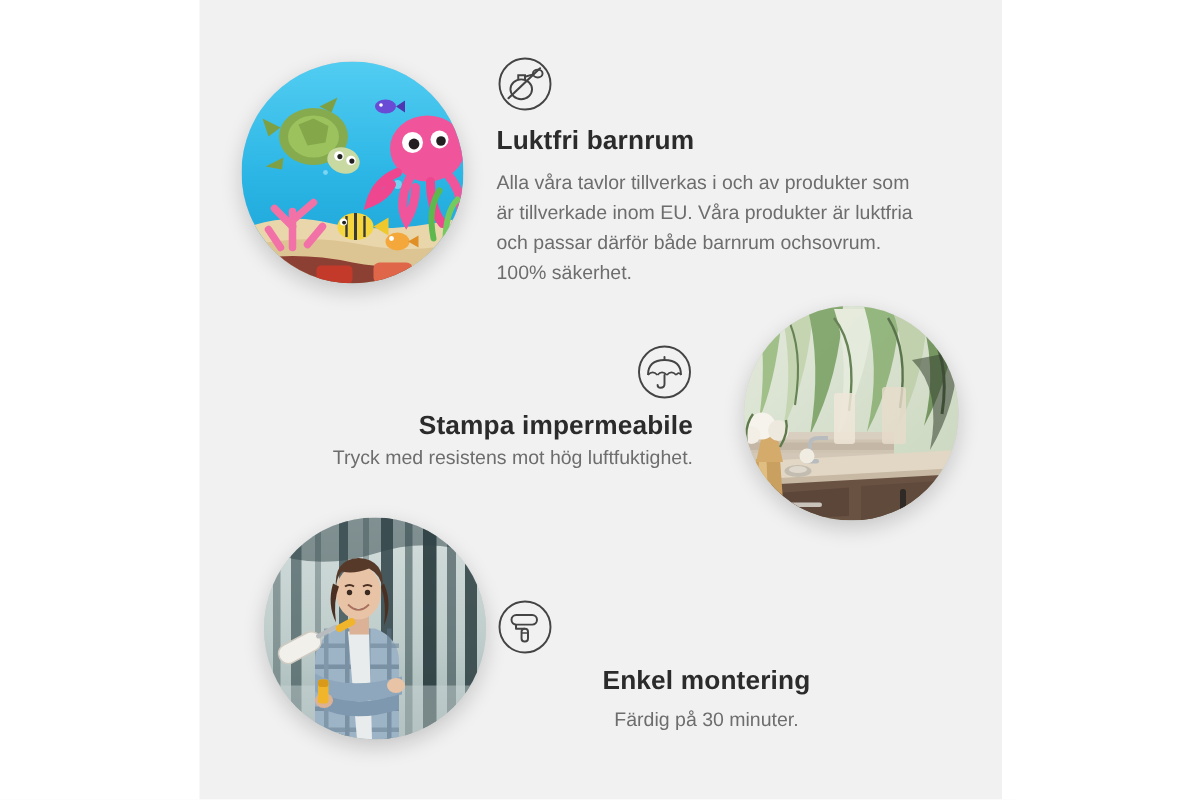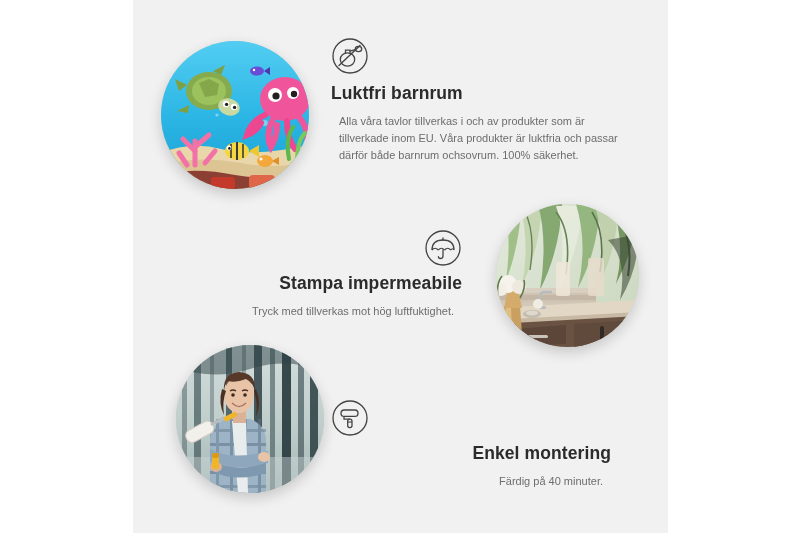--- a/index.html
+++ b/index.html
@@ -44,23 +44,23 @@
   .f-title {
     color: #2b2b2b;
     font-size: 17.5px;
     font-weight: bold;
     letter-spacing: 0.1px;
     line-height: 1.25;
     margin: 0;
   }
   .f-body {
     color: #6d6d6d;
-    font-size: 11px;
+    font-size: 13px;
     line-height: 1.55;
-    margin: 8px;
+    margin: 0;
   }
 
   
   #feature-odourless {
     left: 331px;
     top: 37px;
     width: 300px;
     text-align: left;
   }
   #feature-odourless .icon-wrap { margin-bottom: 8px; }
@@ -79,21 +79,21 @@
     margin-right: 0;
     margin-bottom: 6px;
   }
   #feature-waterproof .f-title { }
 
   
   #feature-easy {
     left: 331px;
     top: 399px;
     width: 280px;
-    text-align: right;
+    text-align: center;
   }
   #feature-easy .icon-wrap { margin-bottom: 6px; }
   #feature-easy .f-title { margin-bottom: 5px; }
 
   
   .photo {
     position: absolute;
     border-radius: 50%;
     overflow: hidden;
     box-shadow: 0 5px 14px rgba(0,0,0,0.18);
@@ -369,33 +369,33 @@
         <path d="M14.3 21 Q17.3 17.5 20.6 21" fill="none" stroke="#444" stroke-width="1.2"></path>
         <path d="M20.6 21 Q23.6 17.5 26.8 21" fill="none" stroke="#444" stroke-width="1.2"></path>
         <path d="M26.8 21 Q28.5 18.5 30 21" fill="none" stroke="#444" stroke-width="1.2"></path>
 
         <path d="M19 21 L19 27 Q19 29.5 16.4 29.5 Q14.4 29.5 14.4 27.6" fill="none" stroke="#444" stroke-width="1.3" stroke-linecap="round"></path>
 
         <path d="M19 11 L19 9" stroke="#444" stroke-width="1.3" stroke-linecap="round"></path>
       </svg>
     </span>
     <h2 class="f-title">Stampa impermeabile</h2>
-    <p class="f-body">Tryck med tillverkas mot hög luftfuktighet.</p>
+    <p class="f-body">Tryck med resistens mot hög luftfuktighet.</p>
   </div>
 
   <div class="feature" id="feature-easy">
     <span class="icon-wrap">
       <svg viewBox="0 0 38 38" width="38" height="38" aria-hidden="true">
         <circle cx="19" cy="19" r="17" fill="none" stroke="#444" stroke-width="1.3"></circle>
 
         <rect x="10" y="11" width="17" height="6.4" rx="3.2" fill="none" stroke="#444" stroke-width="1.3"></rect>
 
         <path d="M13 17.4 L13 20.2 L18.8 20.2" fill="none" stroke="#444" stroke-width="1.3" stroke-linejoin="round"></path>
 
         <rect x="16.7" y="20.2" width="4.3" height="8.4" rx="2" fill="none" stroke="#444" stroke-width="1.3"></rect>
         <path d="M16.7 23 L21 23" stroke="#444" stroke-width="1.1"></path>
       </svg>
     </span>
     <h2 class="f-title">Enkel montering</h2>
-    <p class="f-body">Färdig på 40 minuter.</p>
+    <p class="f-body">Färdig på 30 minuter.</p>
   </div>
 
 </div>
 
 </body></html>

